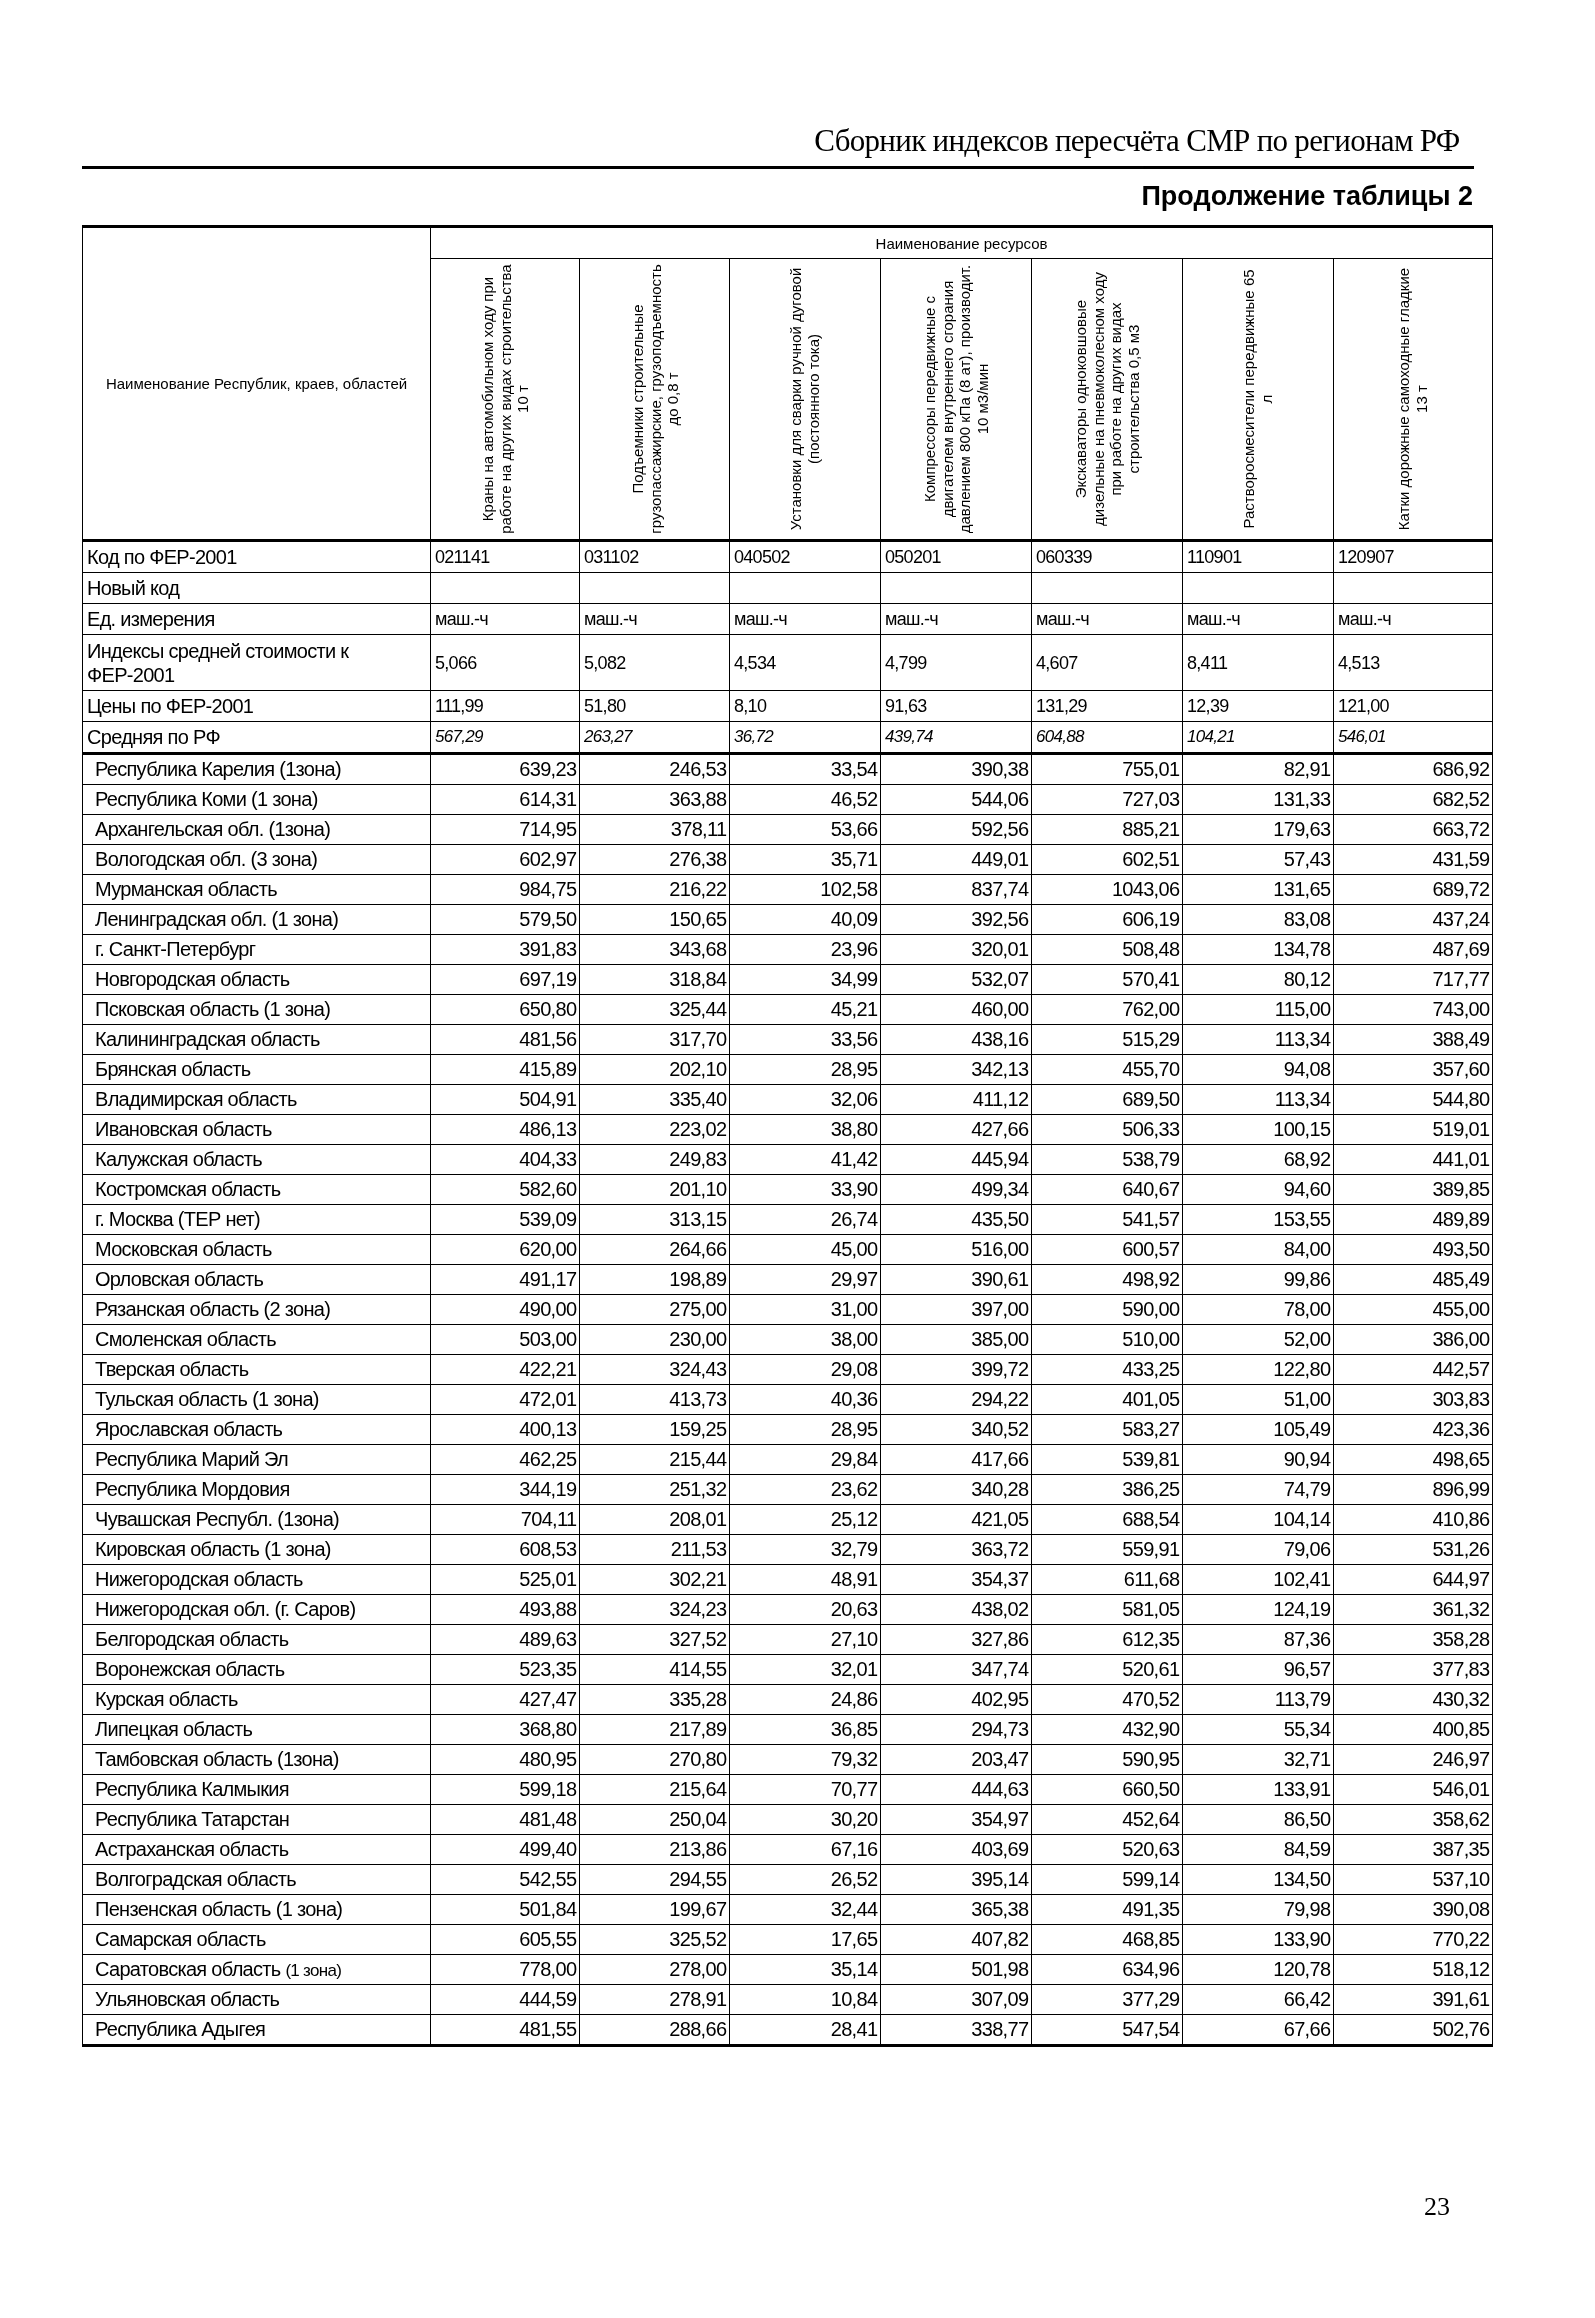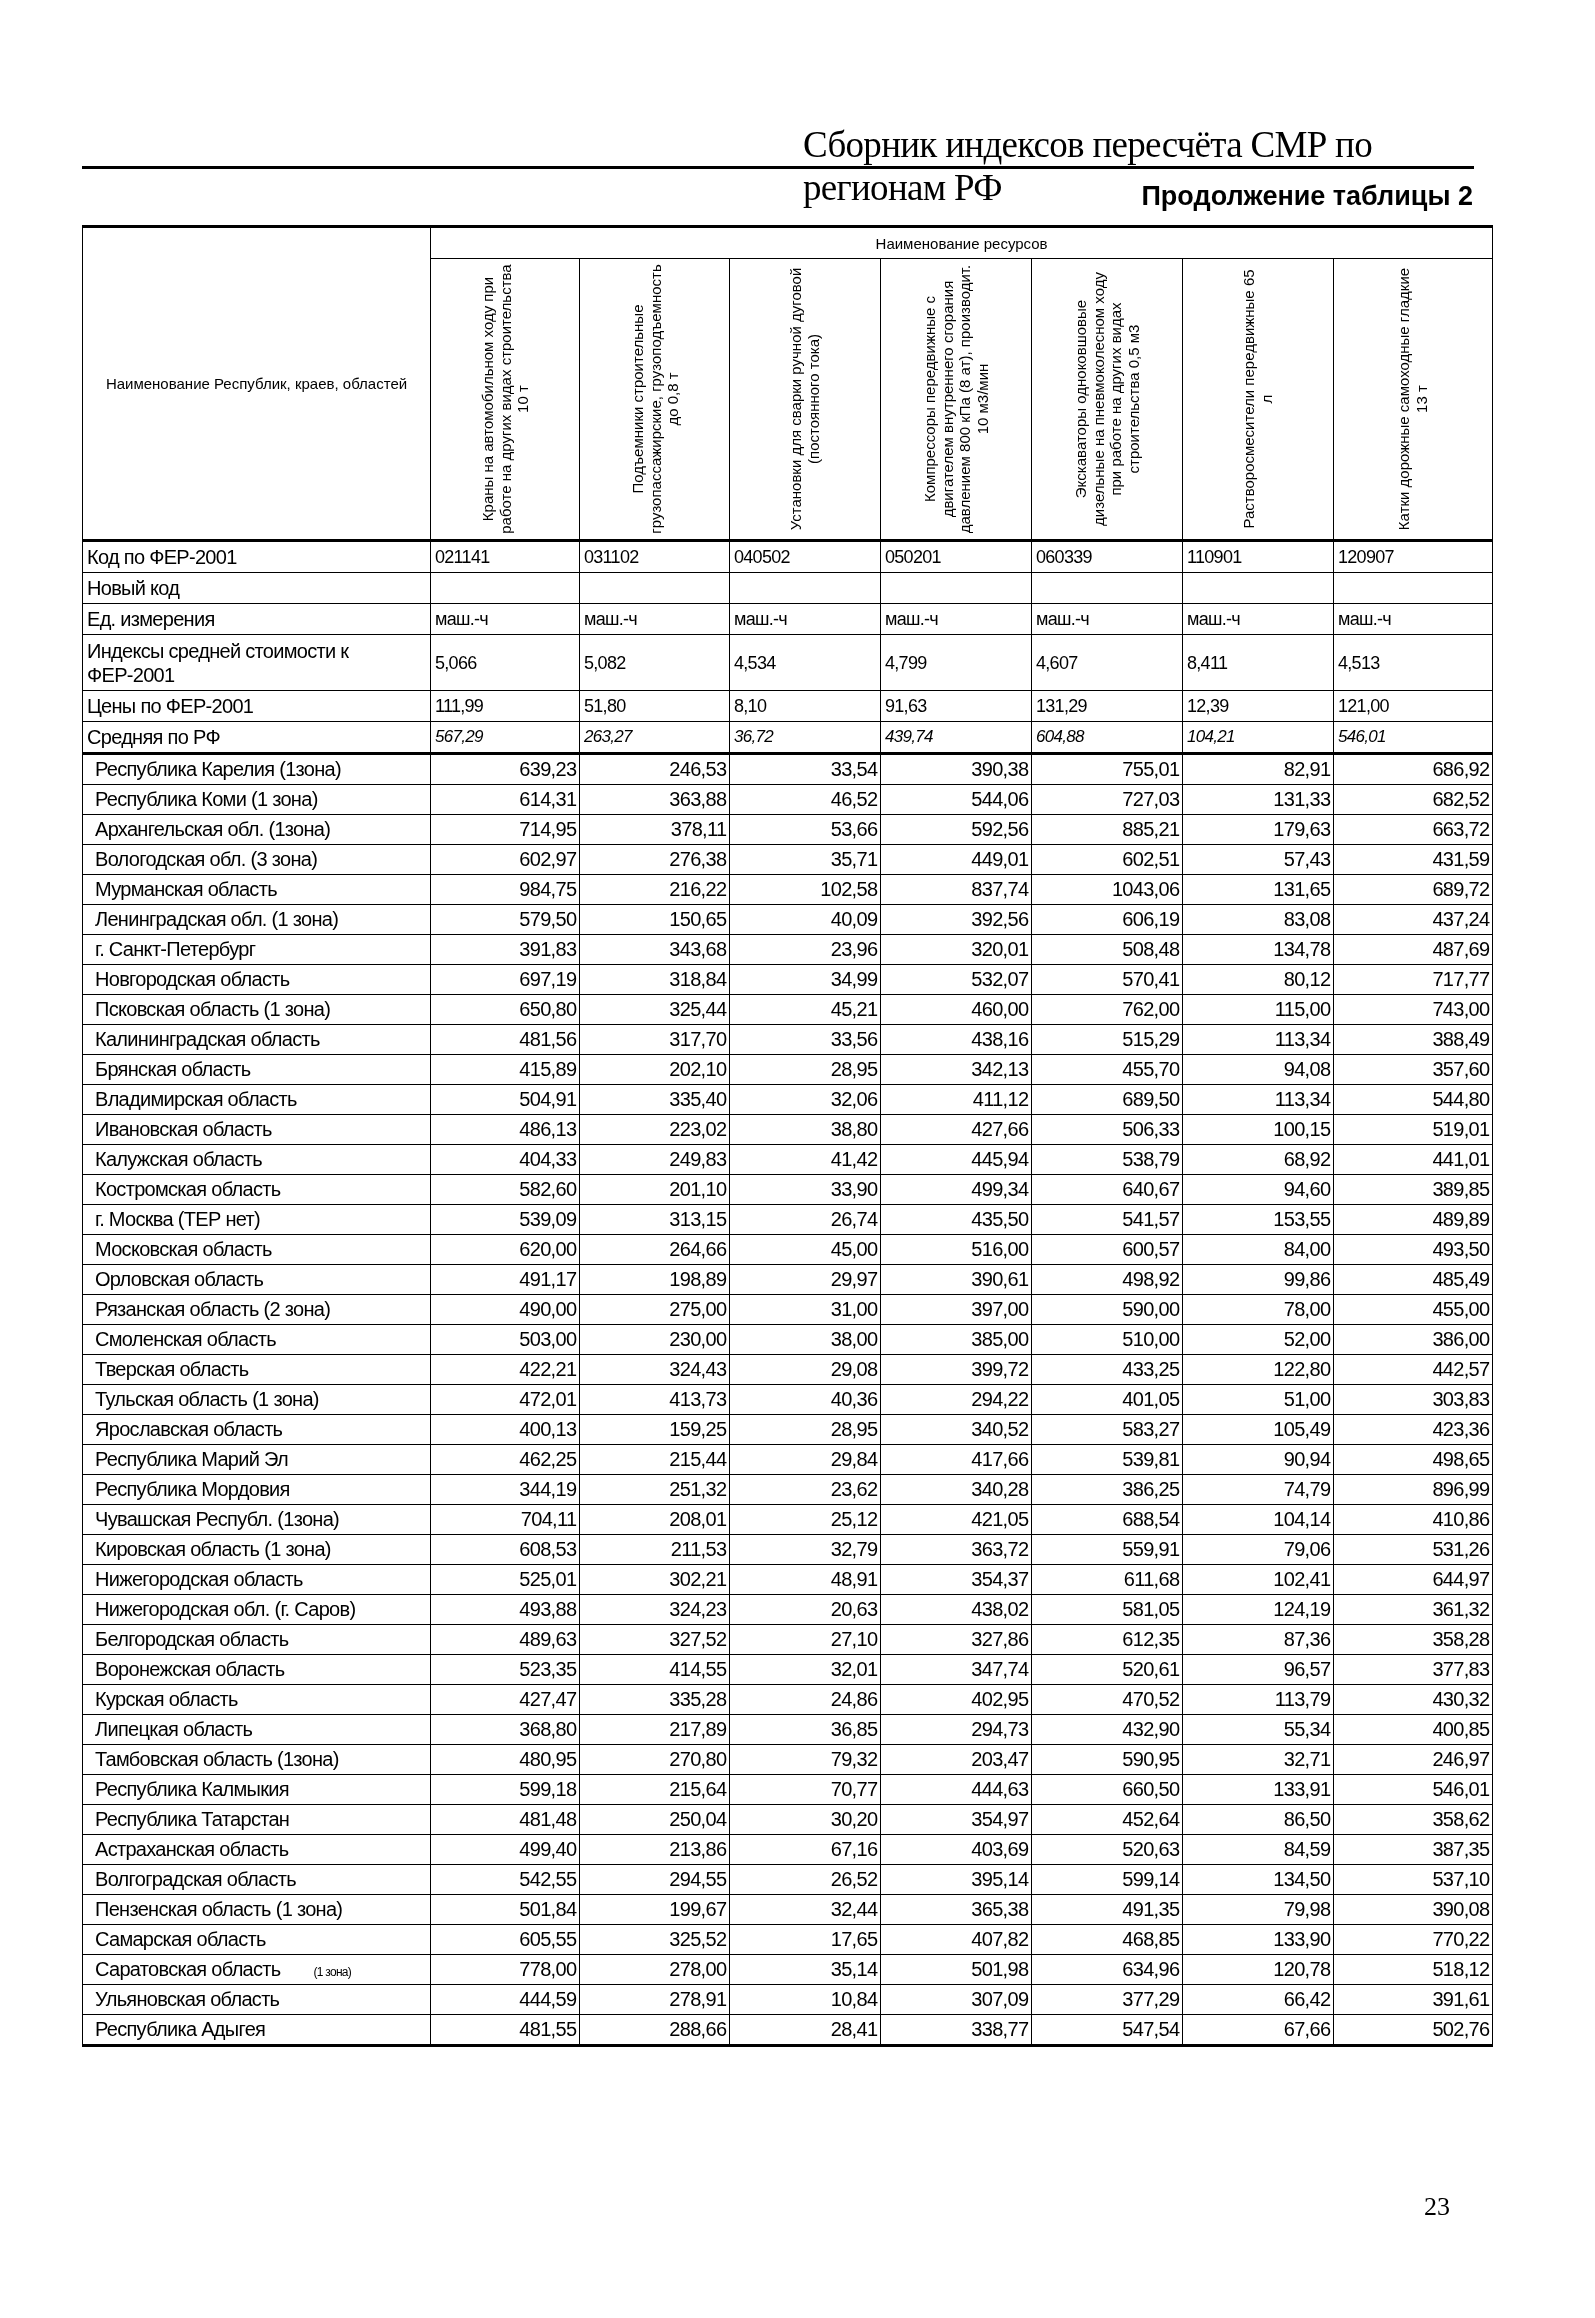--- a/index.html
+++ b/index.html
@@ -1,35 +1,35 @@
 <!DOCTYPE html>
 <html style="font-size:10.8px"><head>
 <meta charset="utf-8">
 <style>
   html, body { margin: 0; padding: 0; background: #ffffff; }
   body { width: 1596px; height: 2319px; position: relative; color: #000; font-family: "Liberation Sans", sans-serif; }
-  .running-head { position: absolute; left: 803px; top: 123px; width: 668px; text-align: left; font-family: "Liberation Serif", serif; font-size: 37px; letter-spacing: -0.7px; }
+  .running-head { position: absolute; left: 803px; top: 123px; width: 668px; text-align: center; font-family: "Liberation Serif", serif; font-size: 31px; letter-spacing: -0.7px; }
   .head-rule { position: absolute; left: 82px; top: 166px; width: 1392px; height: 2.7px; background: #000; }
   .cont-label { position: absolute; left: 945px; top: 181px; width: 528px; text-align: right; font-weight: bold; font-size: 27px; }
   table.main { position: absolute; left: 82px; top: 225px; width: 1396px; border-collapse: collapse; table-layout: fixed; }
   table.main td, table.main th { border: 1.4px solid #000; padding: 0 4px; font-weight: normal; }
   .outer-top { border-top: 3.4px solid #000 !important; }
   .hdr-region { height: 311px; text-align: center; vertical-align: middle; font-size: 15px; line-height: 20px; }
   .hdr-res { height: 30px; text-align: center; font-size: 15px; }
   .hdr-col { height: 278px; padding: 0 !important; position: relative; }
   .vtext { position: absolute; left: 50%; top: 50%; transform: translate(-50%,-50%) rotate(-90deg); width: 270px; text-align: center; font-size: 15px; line-height: 17.6px; }
   .meta-row td { height: 30px; font-size: 20px; font-weight: bold; letter-spacing: -0.7px; }
   .meta-row td.v { text-align: left; font-size: 18px; }
   .meta-row.tall td { height: 55px; line-height: 24px; }
   .meta-row.avg td.v { font-style: italic; font-size: 17px; }
   .sep td { border-bottom: 3.4px solid #000 !important; }
   .data-row td { height: 29px; font-size: 20px; letter-spacing: -0.7px; }
   .data-row td.v { text-align: right; padding-right: 2.7px; }
   .data-row td.name { padding-left: 12px; white-space: nowrap; }
-  .data-row td.name small { font-size: 12px; margin-left: 28px; }
+  .data-row td.name small { font-size: 17px; }
   .last-row td { border-bottom: 3.4px solid #000 !important; }
   .page-num { position: absolute; left: 1424px; top: 2192px; font-family: "Liberation Serif", serif; font-size: 26px; text-align: right; }
 </style>
 </head>
 <body>
 
 <div class="running-head">Сборник индексов пересчёта СМР  по регионам РФ</div>
 <div class="head-rule"></div>
 <div class="cont-label">Продолжение таблицы 2</div>
 

